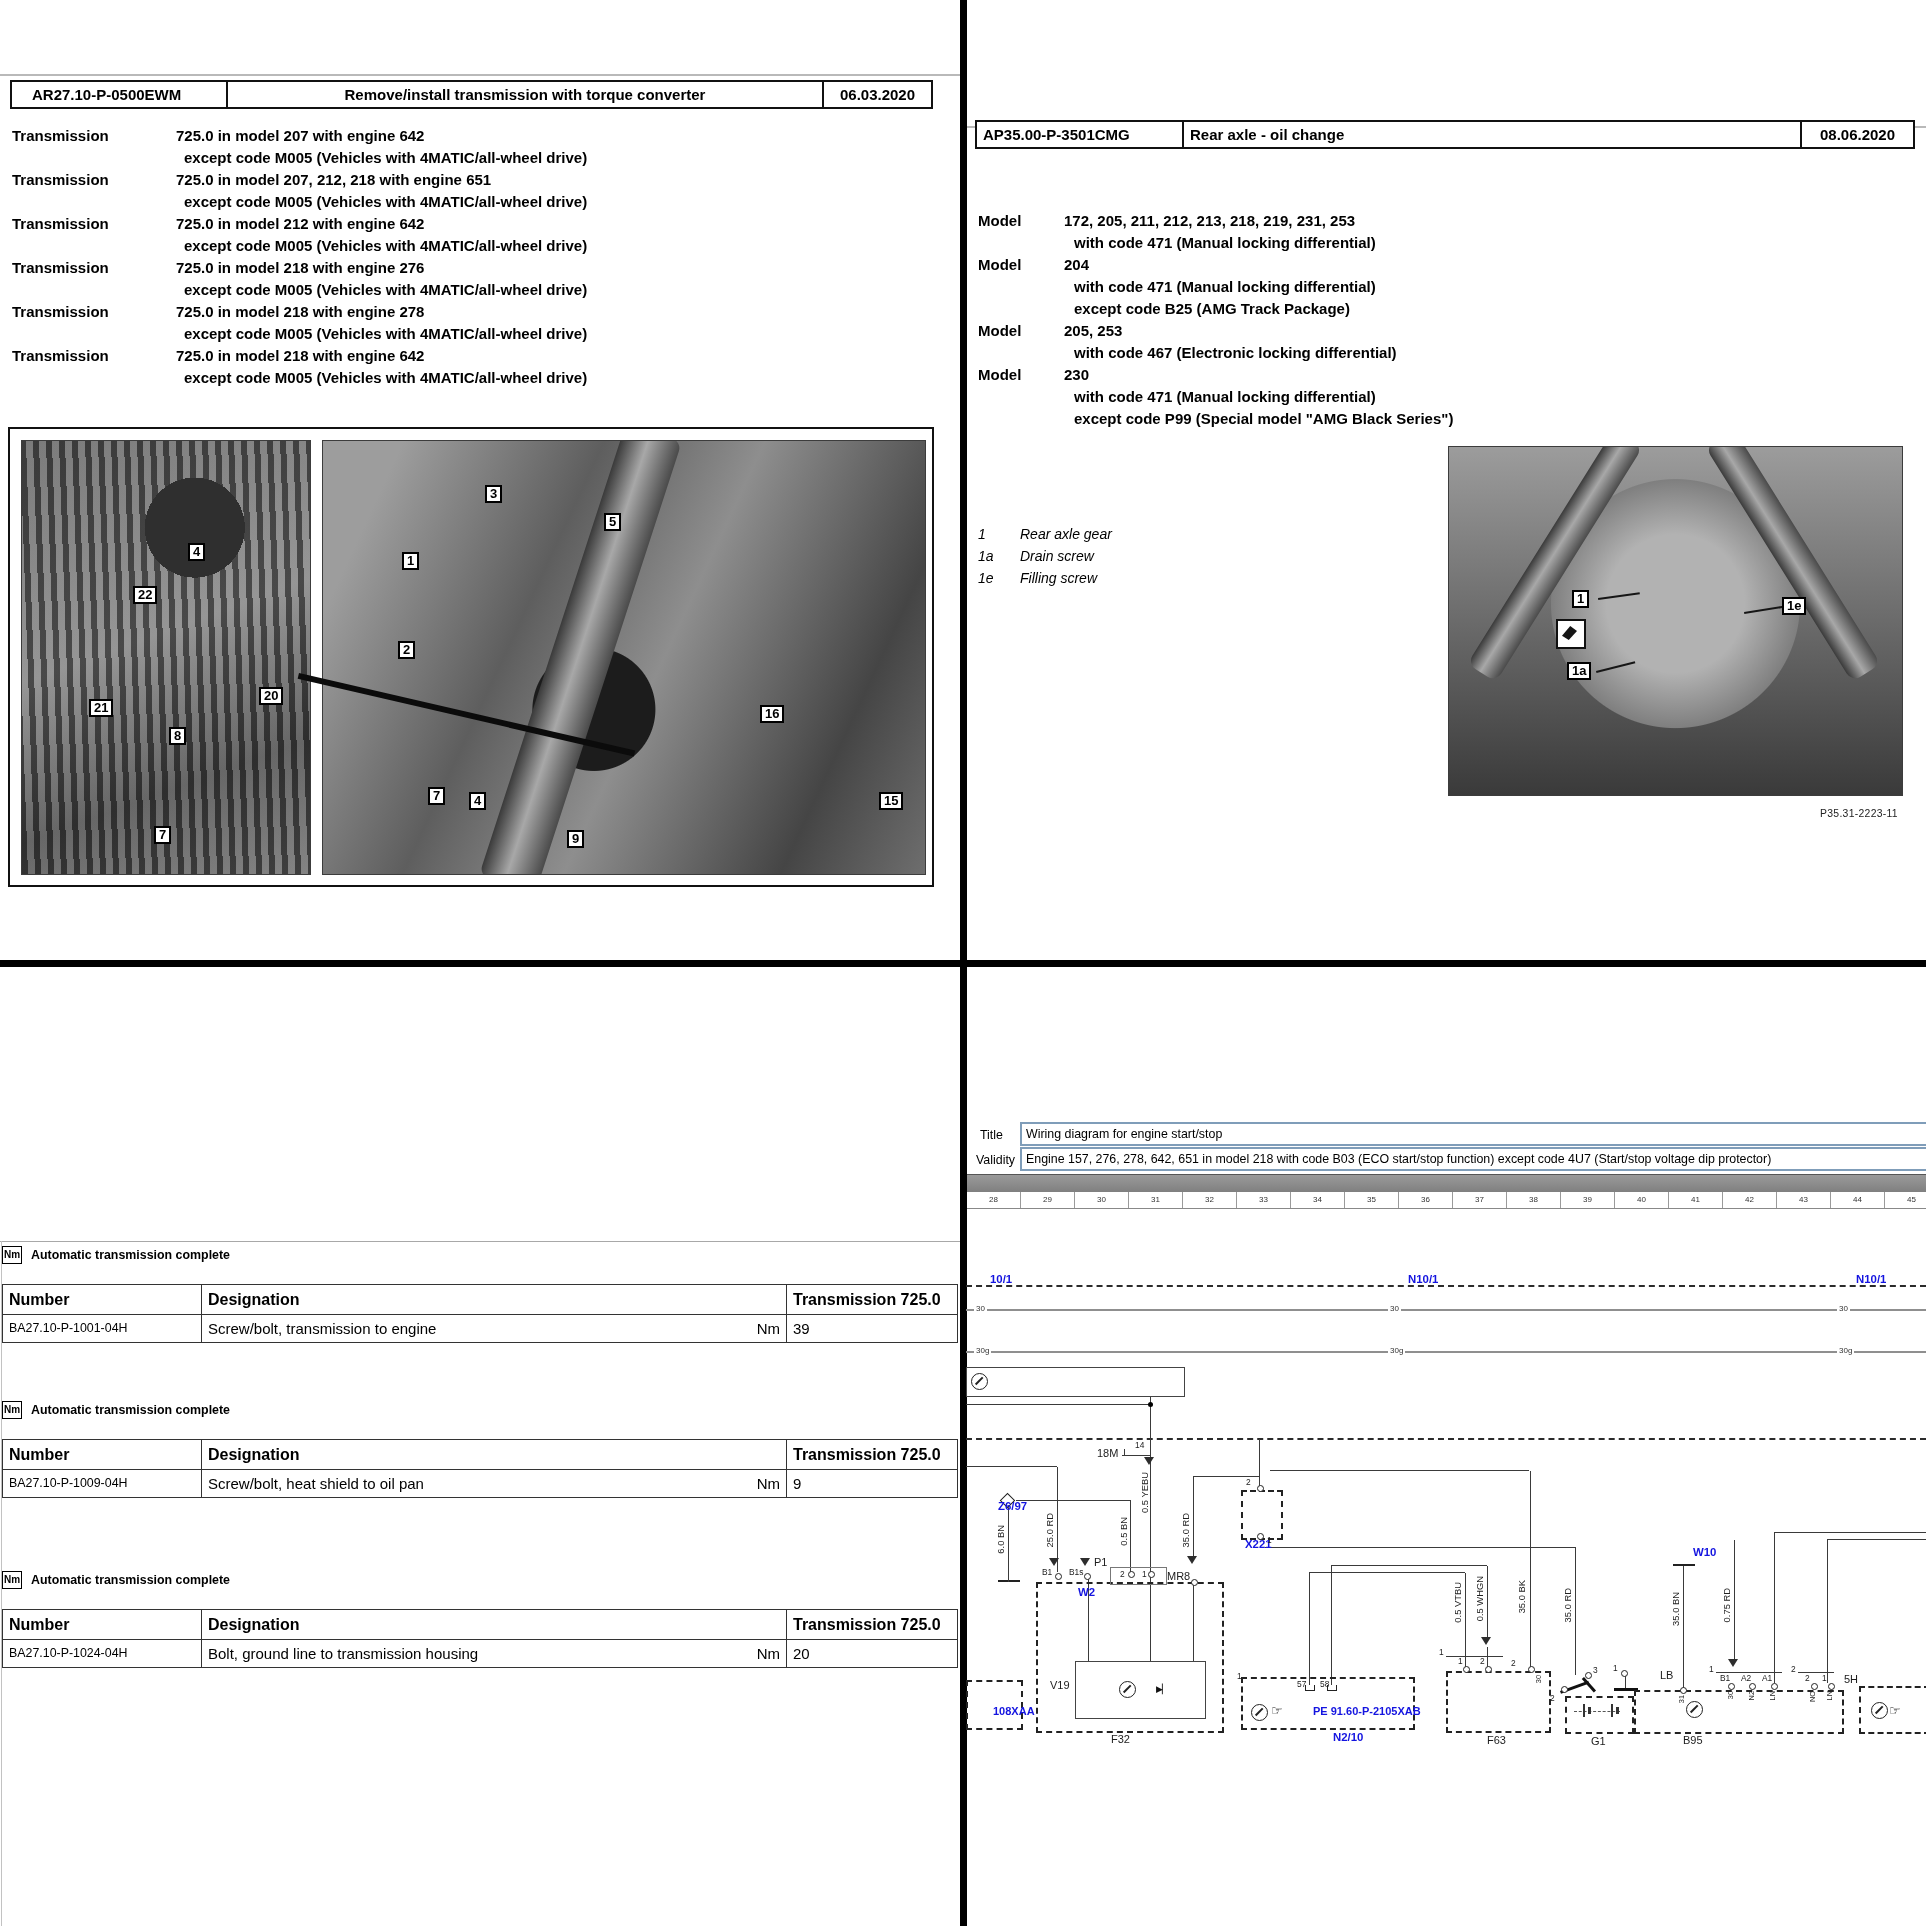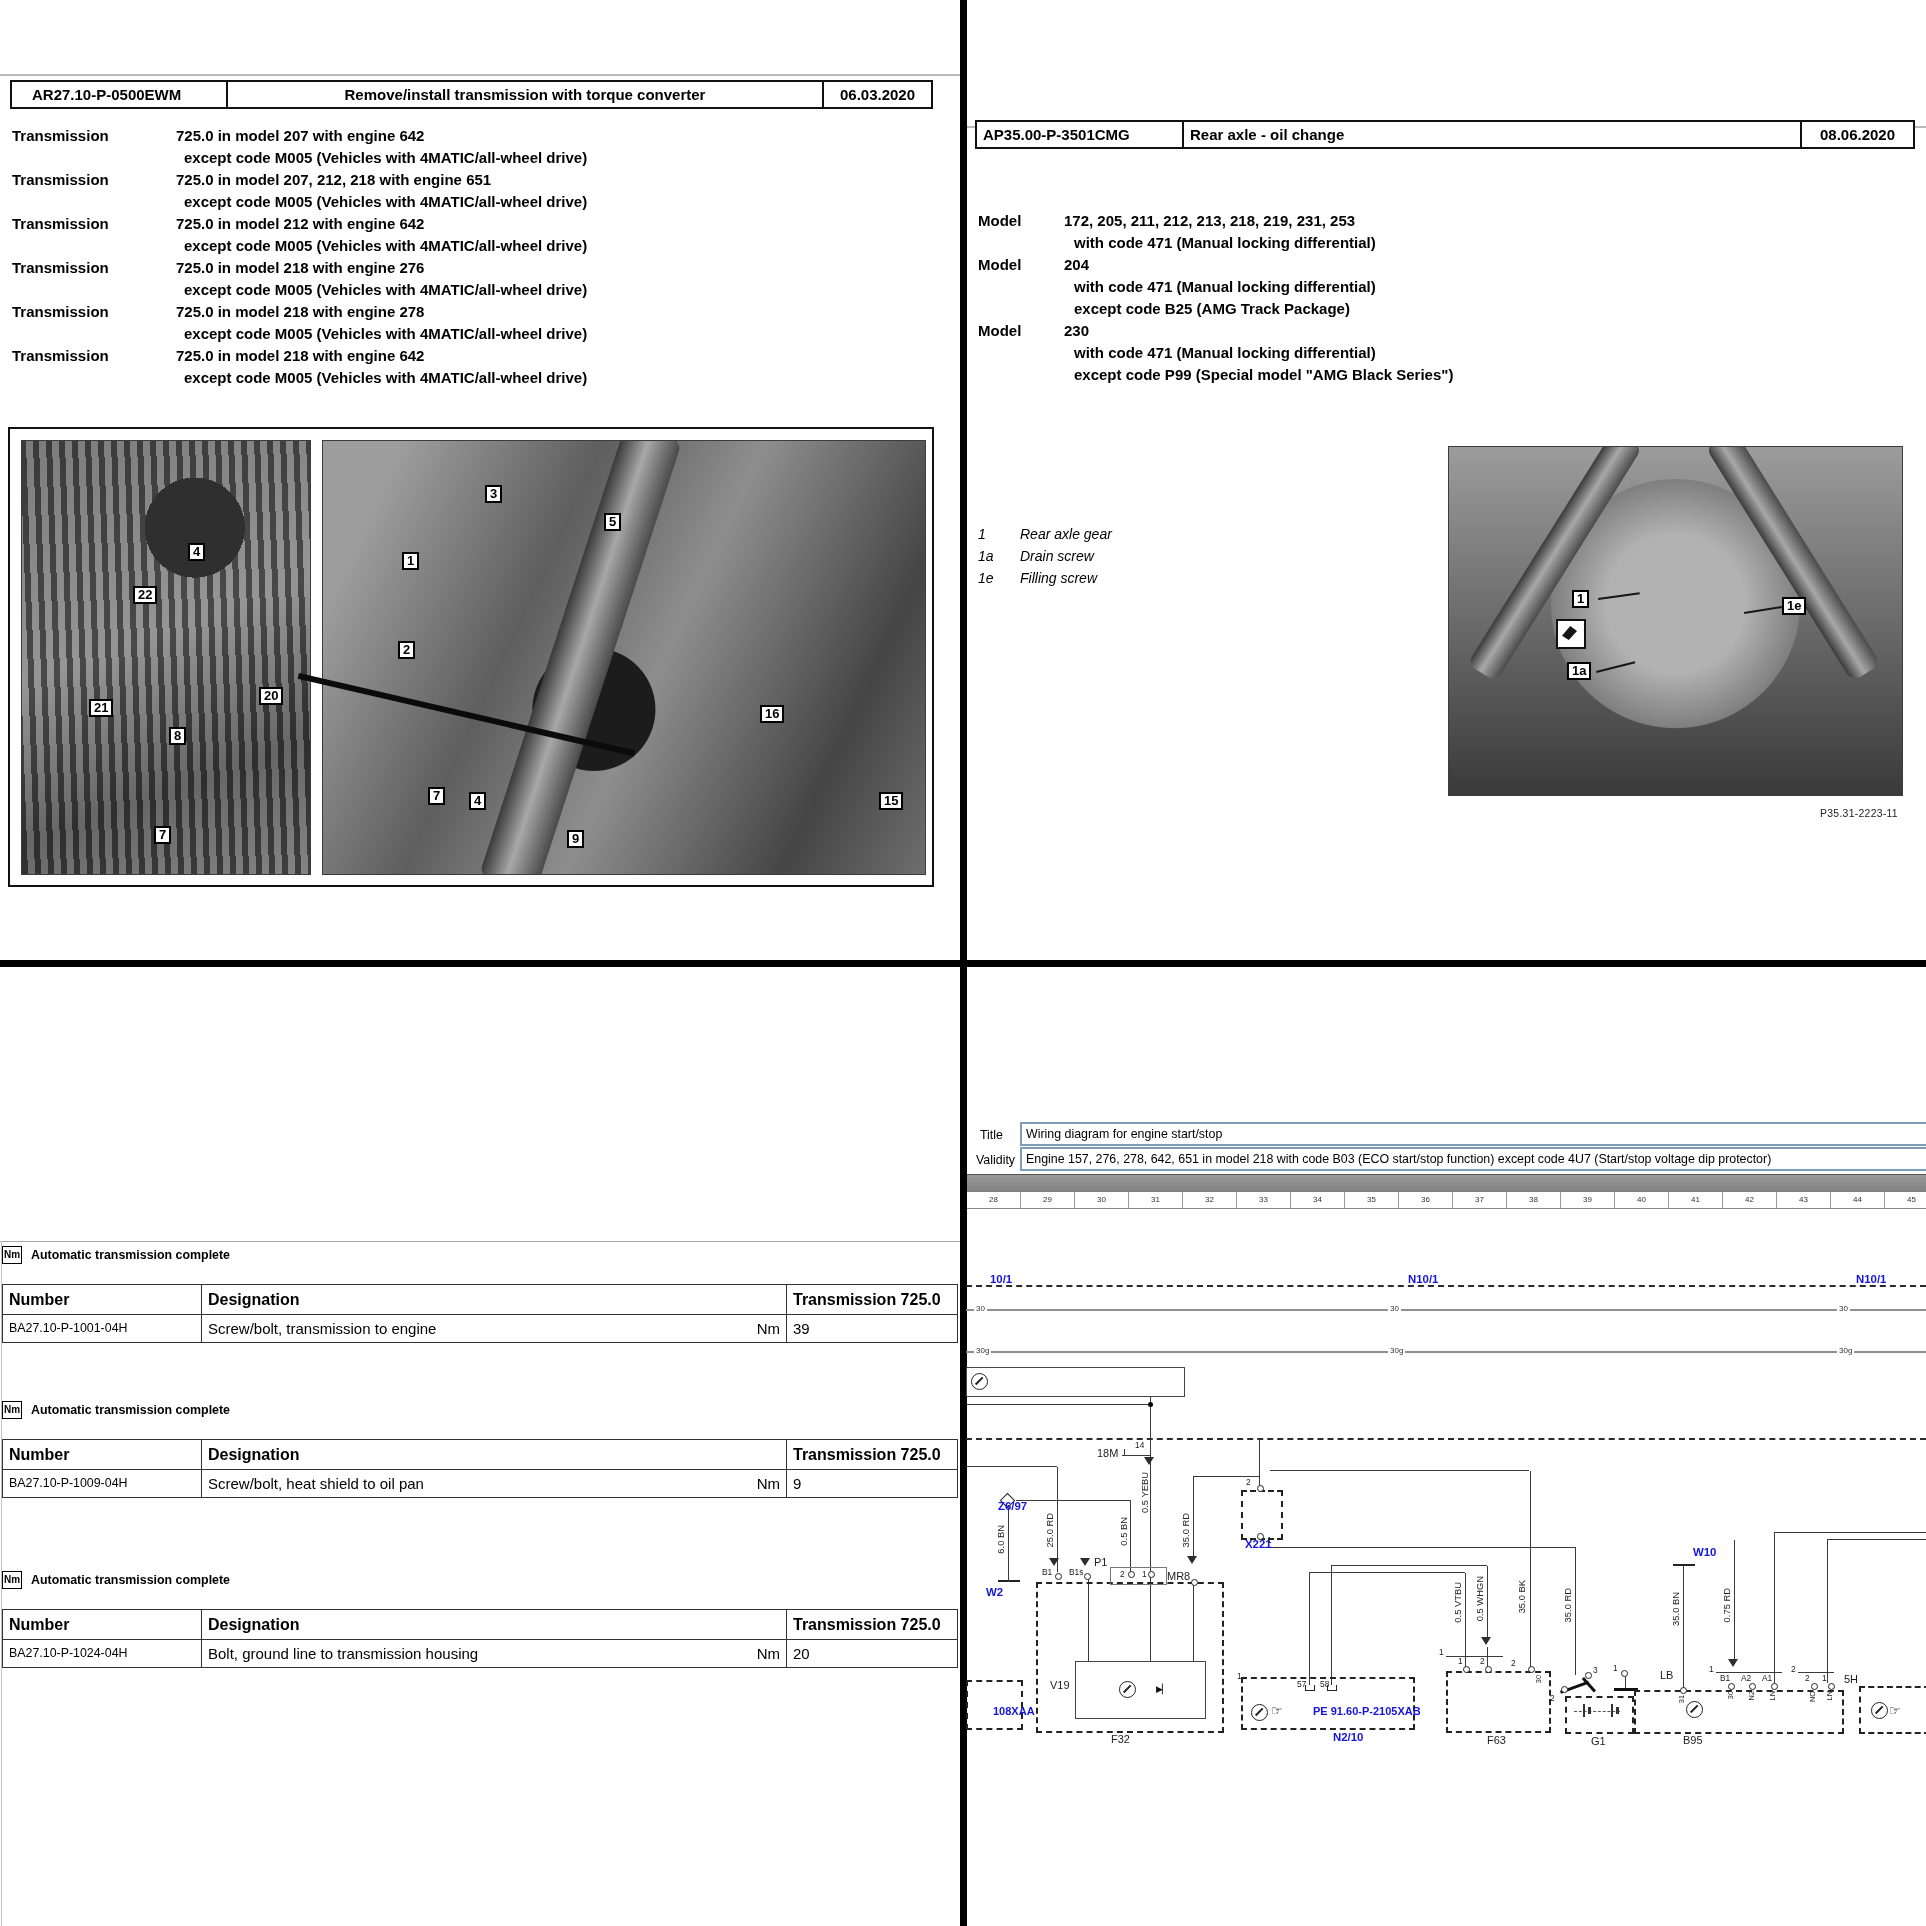--- a/index.html
+++ b/index.html
@@ -218,20 +218,26 @@
   </div>
 
   <div>
     <div><span class="lab" style="width:86px;">Model</span><span>204</span></div>
     <div>
           <div class="sub" style="padding-left: 96px;">with code 471 (Manual locking differential)</div>
           <div class="sub" style="padding-left: 96px;">except code B25 (AMG Track Package)</div>
         </div>
   </div>
 
+  <div>
+    <div><span class="lab" style="width:86px;">Model</span><span>205, 253</span></div>
+    <div>
+          <div class="sub" style="padding-left: 96px;">with code 467 (Electronic locking differential)</div>
+        </div>
+  </div>
 
   <div>
     <div><span class="lab" style="width:86px;">Model</span><span>230</span></div>
     <div>
           <div class="sub" style="padding-left: 96px;">with code 471 (Manual locking differential)</div>
           <div class="sub" style="padding-left: 96px;">except code P99 (Special model "AMG Black Series")</div>
         </div>
   </div>
 </div>
 
@@ -479,21 +485,21 @@
   </div>
   <span class="hand" style="left:1271px;top:1704px;">☞</span>
   <span class="hand" style="left:1889px;top:1704px;">☞</span>
   <span class="diode" style="left:1156px;top:1684px;">▶▏</span>
 
   <div>
       <span class="dlb" style="position: absolute; left: 966px; top: 1273px;">10/1</span>
       <span class="dlb" style="position: absolute; left: 1384px; top: 1273px;">N10/1</span>
       <span class="dlb" style="position: absolute; left: 1832px; top: 1273px;">N10/1</span>
       <span class="dlb" style="position: absolute; left: 974px; top: 1500px;">Z6/97</span>
-      <span class="dlb" style="position: absolute; left: 962px; top: 1586px; text-align: right;">W2</span>
+      <span class="dlb" style="position: absolute; left: 1054px; top: 1586px; text-align: right;">W2</span>
       <span class="dlb" style="position: absolute; left: 1221px; top: 1538px;">X221</span>
       <span class="dlb" style="position: absolute; left: 1669px; top: 1546px;">W10</span>
       <span class="dlb link" style="position: absolute; left: 969px; top: 1705px;">108XAA</span>
       <span class="dlb link" style="position: absolute; left: 1289px; top: 1705px;">PE 91.60-P-2105XAB</span>
       <span class="dlb" style="position: absolute; left: 1309px; top: 1731px;">N2/10</span>
       <span class="dlb link" style="position: absolute; left: 1912px; top: 1705px;">PE</span>
     </div>
   <div>
       <span class="dlk" style="position: absolute; left: 1097px; top: 1447px;">18M</span>
       <span class="dlk tiny" style="position: absolute; left: 1135px; top: 1440px;">14</span>

